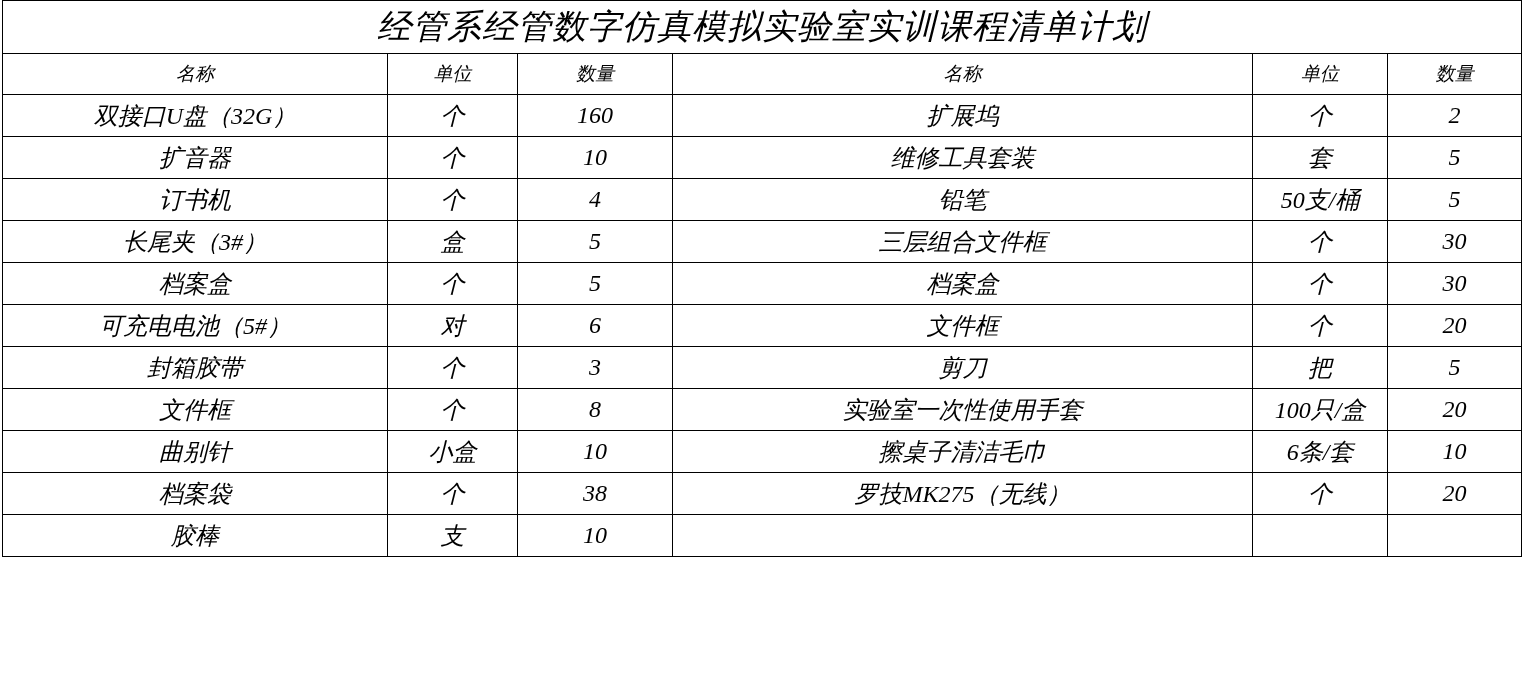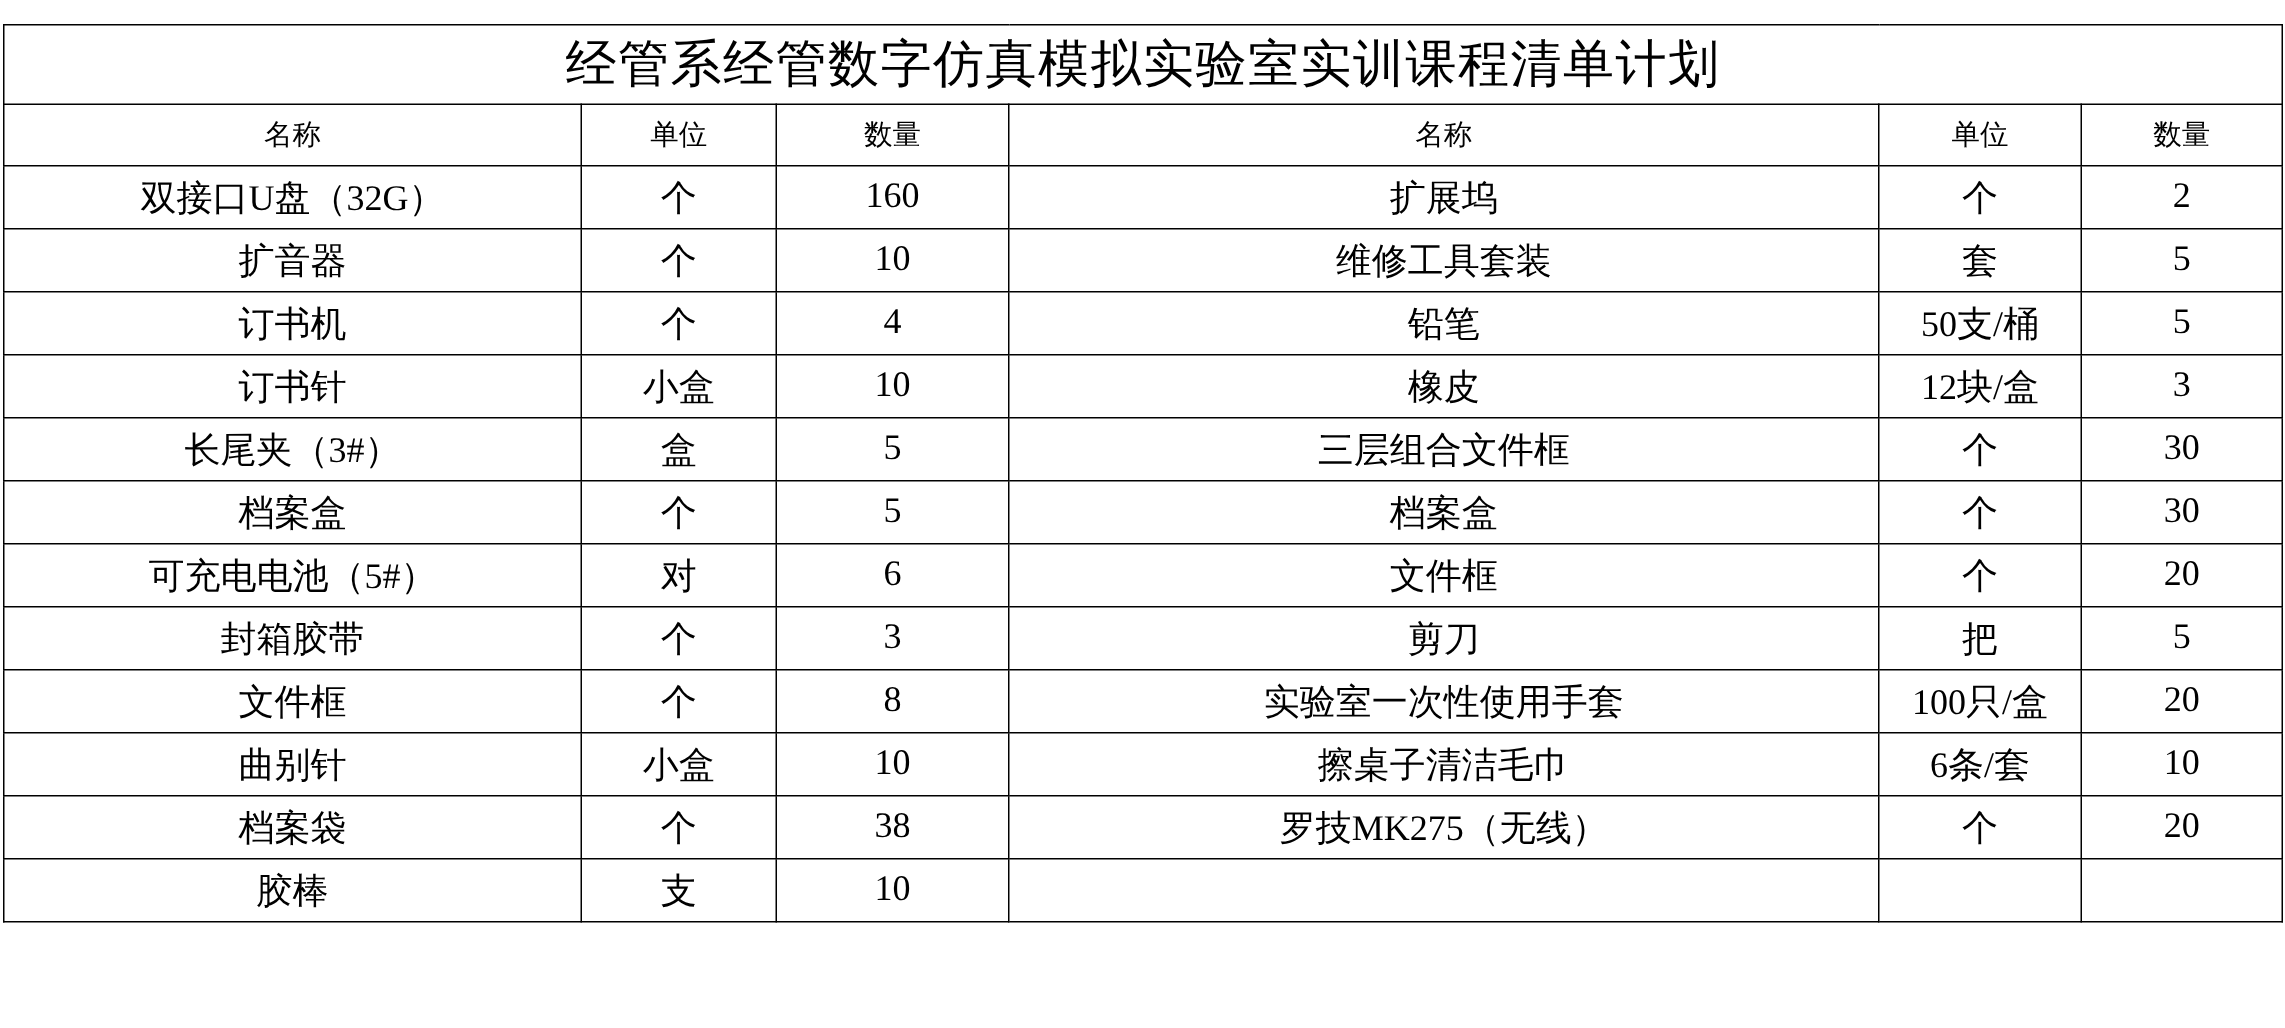--- a/index.html
+++ b/index.html
@@ -16,21 +16,22 @@
   }
   .sheet {
     width: 1523px;
     height: 685px;
     box-sizing: border-box;
   }
   table.inventory {
     border-collapse: collapse;
     table-layout: fixed;
     width: 1519px;
-    margin: 16px 2px;
+    margin: 0 2px;
+    font-style: italic;
   }
   table.inventory td, table.inventory th {
     border: 1px solid #000000;
     text-align: center;
     vertical-align: middle;
     padding: 0;
     font-weight: normal;
     white-space: nowrap;
     overflow: hidden;
   }
@@ -111,28 +112,20 @@
       </tr>
       <tr>
         <td class="data-cell">订书机</td>
         <td class="data-cell">个</td>
         <td class="data-cell num-cell">4</td>
         <td class="data-cell">铅笔</td>
         <td class="data-cell">50支/桶</td>
         <td class="data-cell num-cell">5</td>
       </tr>
       <tr>
-        <td class="data-cell">订书针</td>
-        <td class="data-cell">小盒</td>
-        <td class="data-cell num-cell">10</td>
-        <td class="data-cell">橡皮</td>
-        <td class="data-cell">12块/盒</td>
-        <td class="data-cell num-cell">3</td>
-      </tr>
-      <tr>
         <td class="data-cell">长尾夹（3#）</td>
         <td class="data-cell">盒</td>
         <td class="data-cell num-cell">5</td>
         <td class="data-cell">三层组合文件框</td>
         <td class="data-cell">个</td>
         <td class="data-cell num-cell">30</td>
       </tr>
       <tr>
         <td class="data-cell">档案盒</td>
         <td class="data-cell">个</td>

